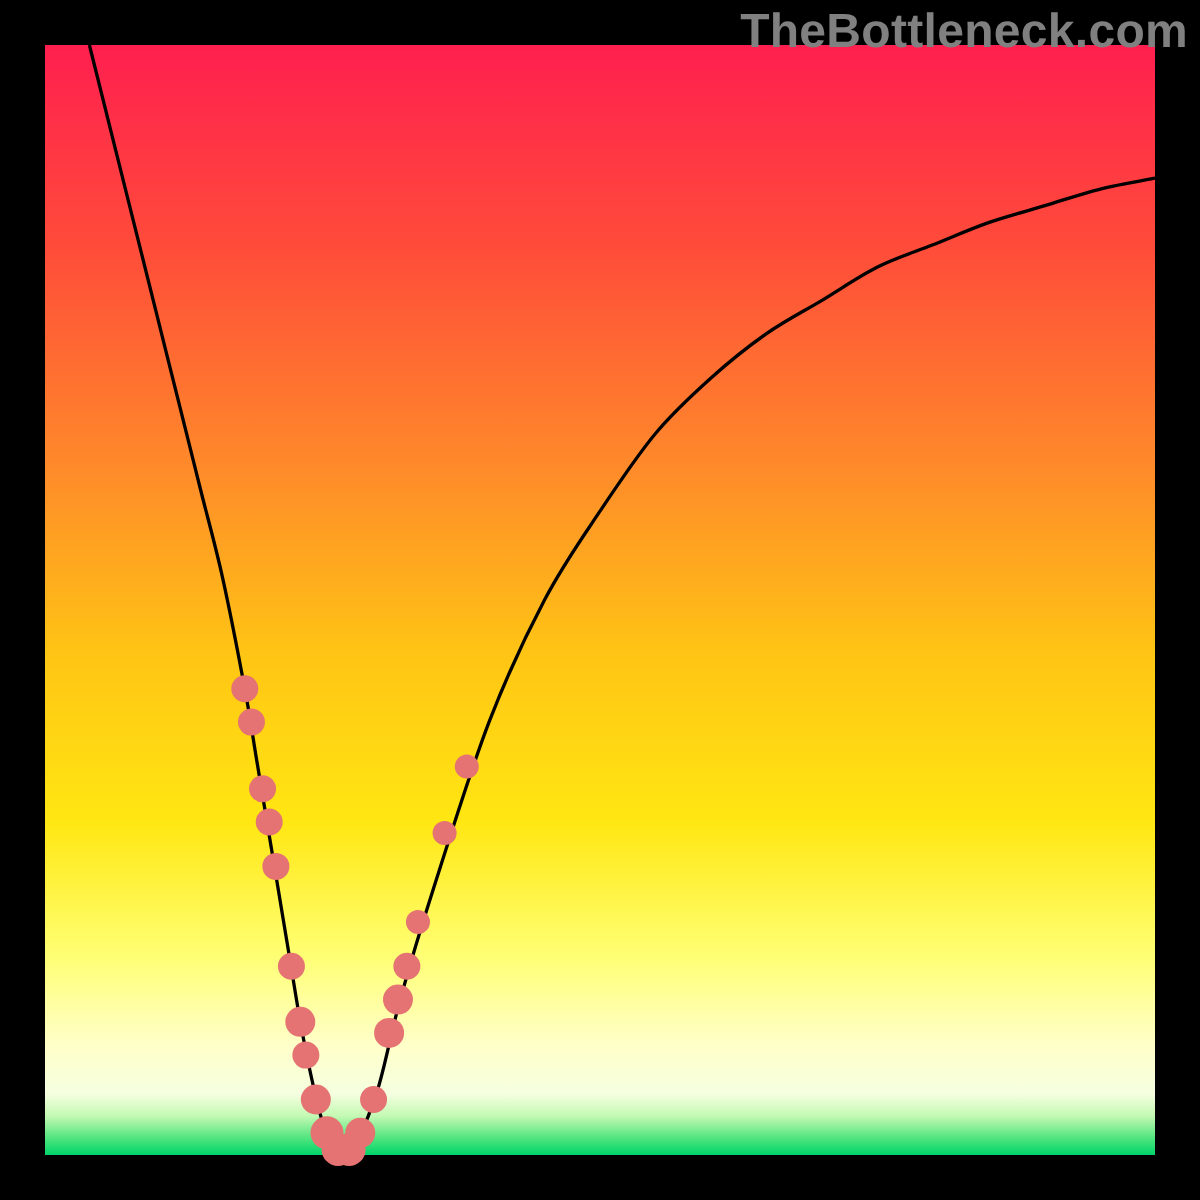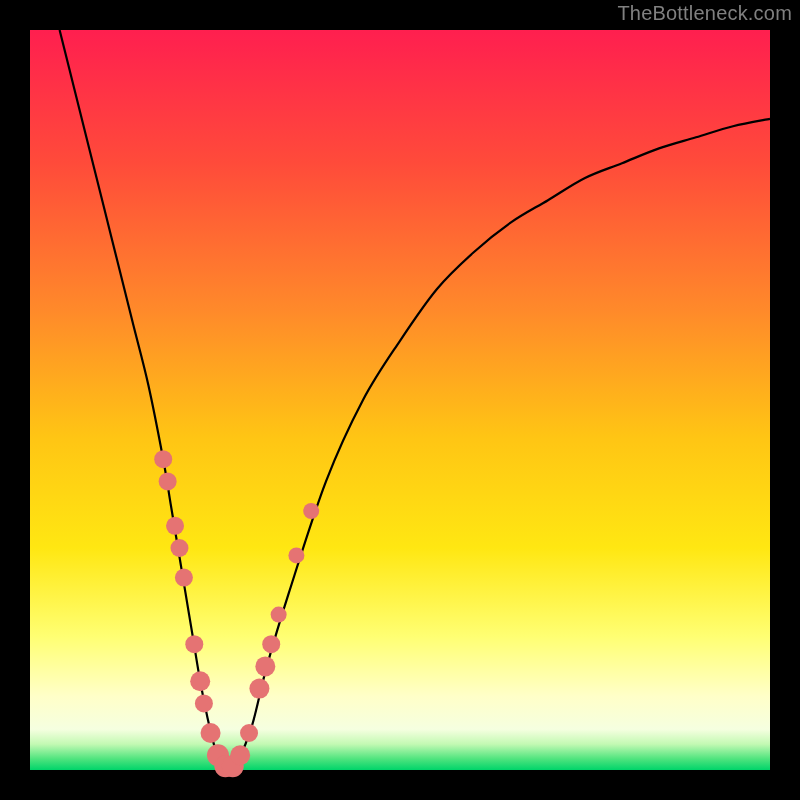--- a/index.html
+++ b/index.html
@@ -15,22 +15,22 @@
     position: absolute;
     left: 0; top: 0;
     width: 800px; height: 800px;
     background: #000;
   }
   .watermark {
     position: absolute;
     top: 2px;
     right: 8px;
     color: #808080;
-    font-size: 20px;
-    font-weight: 400;
+    font-size: 32px;
+    font-weight: 700;
     letter-spacing: 0.2px;
   }
   svg {
     position: absolute;
     left: 0; top: 0;
   }
 </style>
 </head>
 <body>
 

